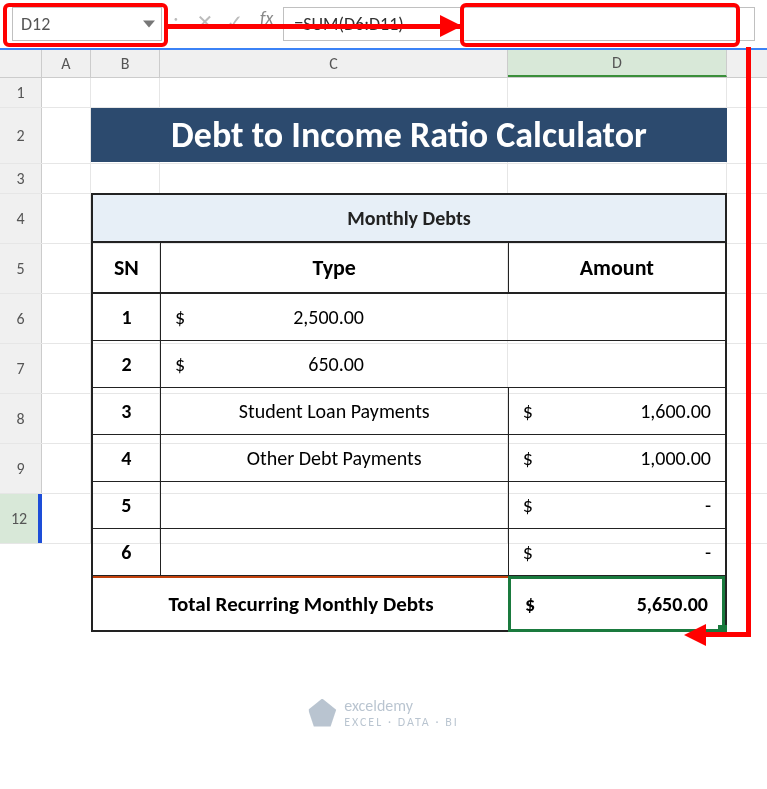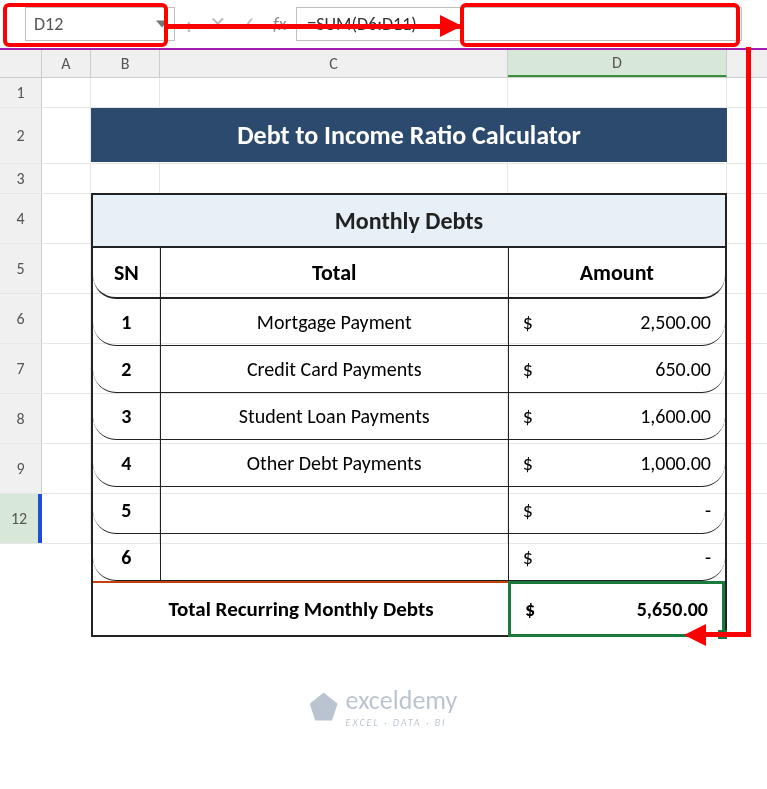--- a/index.html
+++ b/index.html
@@ -8,25 +8,25 @@
   background: #fff;
   width: 767px;
   height: 789px;
   position: relative;
   overflow: hidden;
 }
 
 
 .formula-bar {
   display: flex;
-  align-items: center;
+  align-items: flex-start;
   height: 50px;
   background: #fff;
-  border-bottom: 2px solid #a21caf;
-  padding: 7px 25px;
+  border-bottom: 2px solid #3b82f6;
+  padding: 7px 12px;
 }
 .name-box {
   width: 150px;
   height: 34px;
   border: 1px solid #c0c0c0;
   background: #fff;
   display: flex;
   align-items: center;
   padding: 0 8px;
   font-size: 18px;
@@ -199,48 +199,47 @@
 
 
 .title-banner {
   position: absolute;
   left: 91px;
   top: 30px;
   width: 636px;
   height: 54px;
   background: #2c4a6e;
   color: #fff;
-  font-size: 26px;
+  font-size: 36px;
   font-weight: bold;
   display: flex;
   align-items: center;
   justify-content: center;
 }
 
 
 .data-table {
   position: absolute;
   left: 91px;
   top: 115px;
   width: 636px;
   border: 2px solid #222;
 }
 .dt-header {
   background: #e7eff7;
   text-align: center;
-  font-size: 24px;
+  font-size: 20px;
   font-weight: bold;
   color: #222;
   padding: 11px 0;
   border-bottom: 2px solid #222;
 }
 .dt-row {
   display: flex;
   border-bottom: 1px solid #222;
-  border-radius: 23px;
 }
 .dt-row:last-child { border-bottom: none; }
 .dt-sn { width: 68px; border-right: 1px solid #222; display:flex; align-items:center; justify-content:center; font-size:20px; font-weight:bold; padding:11px 0; }
 .dt-type { width: 349px; border-right: 1px solid #222; display:flex; align-items:center; justify-content:center; font-size:20px; padding:11px 0; }
 .dt-amt { width: 217px; display:flex; align-items:flex-end; padding:11px 14px; font-size:20px; }
 .dt-amt .cur { width: 20px; }
 .dt-amt .num { flex:1; text-align:right; }
 
 .dt-headrow .dt-sn, .dt-headrow .dt-type, .dt-headrow .dt-amt { font-weight:bold; font-size:22px; justify-content:center; }
 .dt-headrow .dt-amt { justify-content:center; }
@@ -288,22 +287,22 @@
   align-items: center;
   gap: 8px;
   opacity: 0.35;
   color: #3a5a7a;
 }
 .wm-icon {
   width: 28px; height: 28px;
   background: #3a5a7a;
   clip-path: polygon(50% 0, 100% 40%, 80% 100%, 20% 100%, 0 40%);
 }
-.wm-text { font-size: 26px; font-weight: 300; }
-.wm-sub { font-size: 10px; letter-spacing: 2px; display:block;font-style:italic; }
+.wm-text { font-size: 16px; font-weight: 300; }
+.wm-sub { font-size: 12px; letter-spacing: 2px; display:block; }
 
 
 </style>
 </head>
 <body>
 
 <div class="formula-bar">
   <div class="name-box">
     <span>D12</span>
     <span class="drop"></span>
@@ -397,37 +396,35 @@
     <div class="cell col-C-c"></div>
     <div class="cell col-D-c"></div>
   </div>
 
   <div class="title-banner">Debt to Income Ratio Calculator</div>
 
   <div class="data-table">
     <div class="dt-header">Monthly Debts</div>
     <div class="dt-row dt-headrow">
       <div class="dt-sn">SN</div>
-      <div class="dt-type">Total</div>
+      <div class="dt-type">Type</div>
       <div class="dt-amt">
           <span>Amount</span>
         </div>
     </div>
 
     <div class="dt-row">
       <div class="dt-sn">1</div>
-      <div class="dt-type">Mortgage Payment</div>
       <div class="dt-amt">
         <span class="cur">$</span>
         <span class="num">2,500.00</span>
       </div>
     </div>
     <div class="dt-row">
       <div class="dt-sn">2</div>
-      <div class="dt-type">Credit Card Payments</div>
       <div class="dt-amt">
         <span class="cur">$</span>
         <span class="num">650.00</span>
       </div>
     </div>
     <div class="dt-row">
       <div class="dt-sn">3</div>
       <div class="dt-type">Student Loan Payments</div>
       <div class="dt-amt">
         <span class="cur">$</span>

